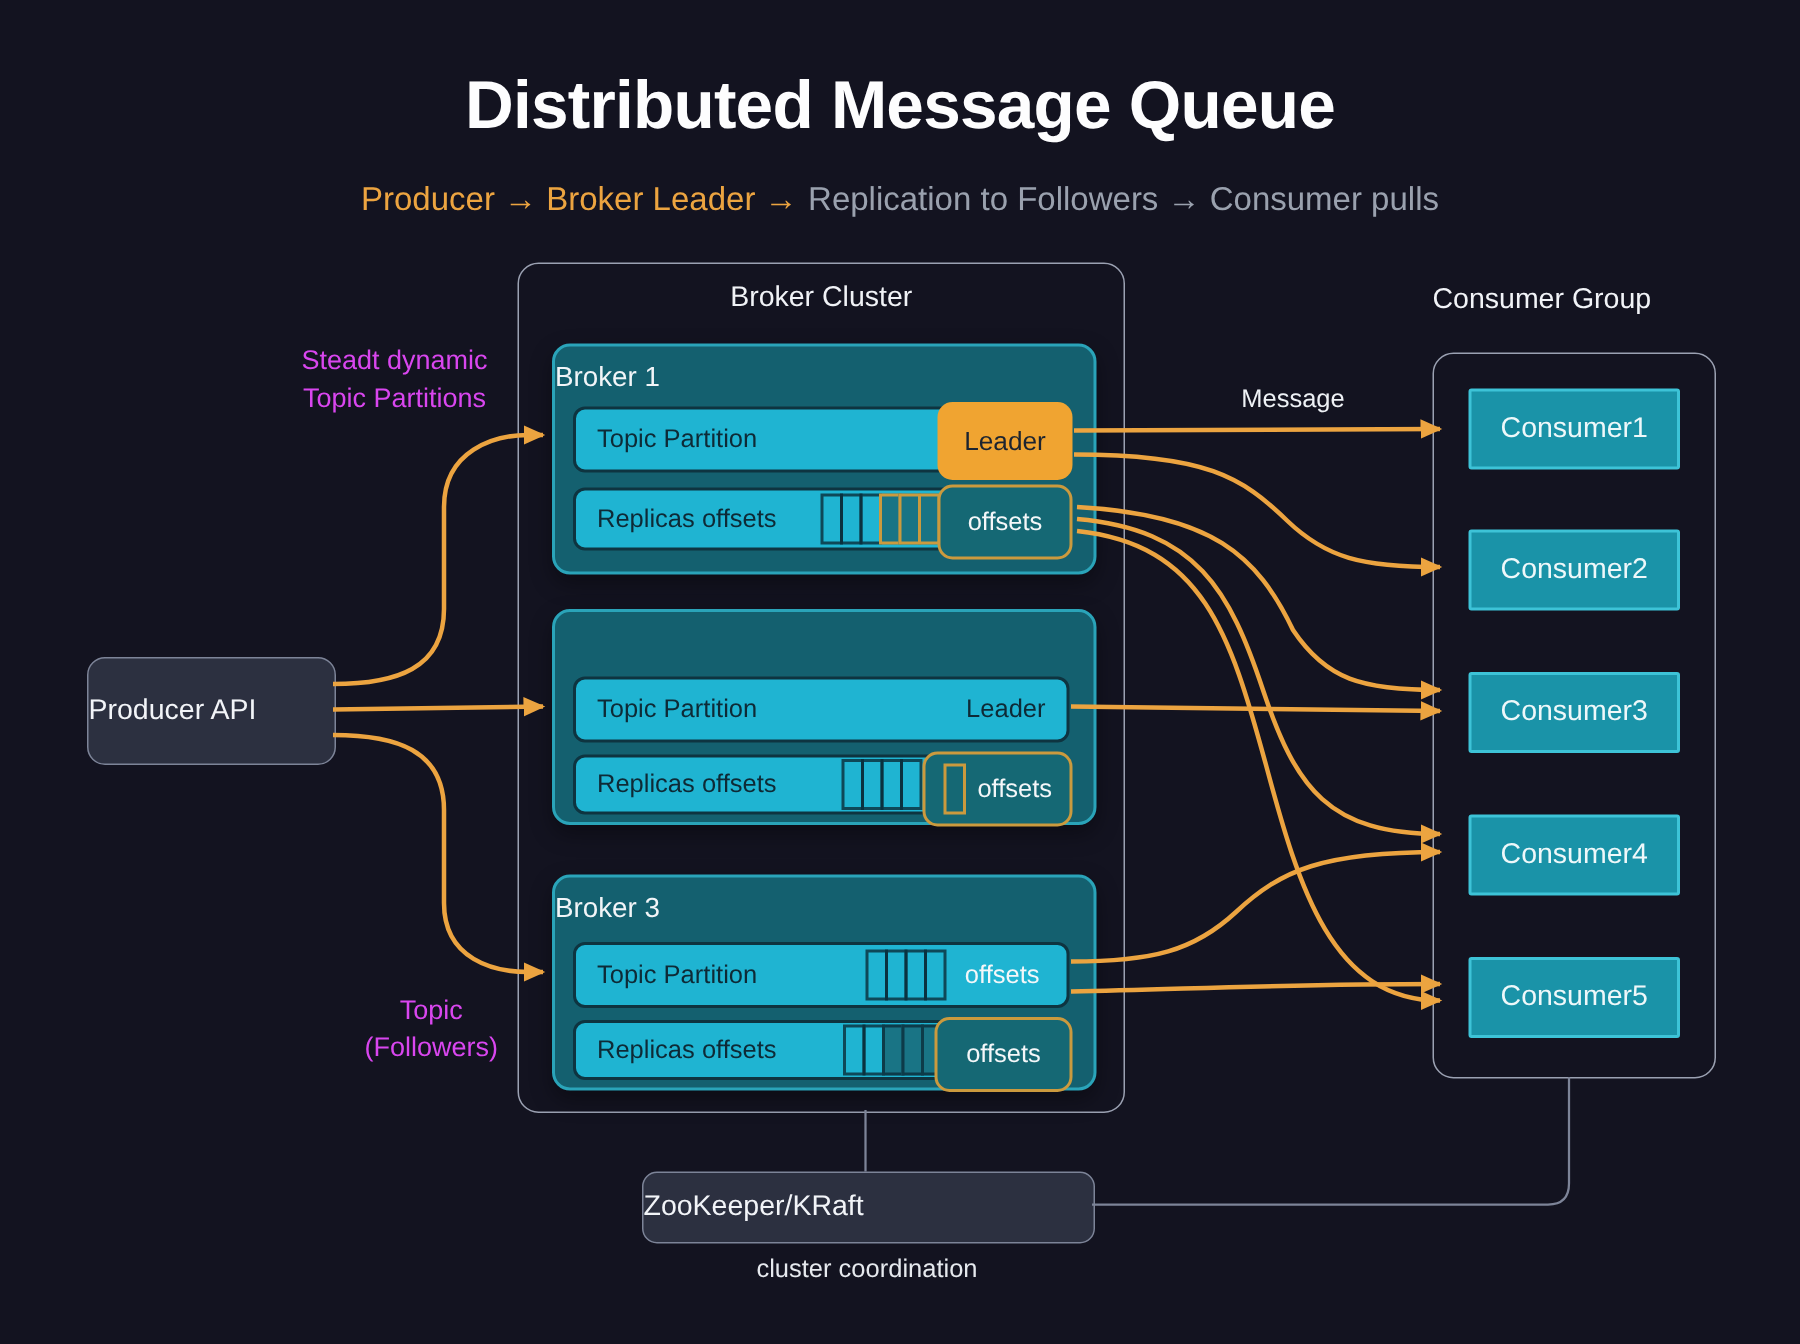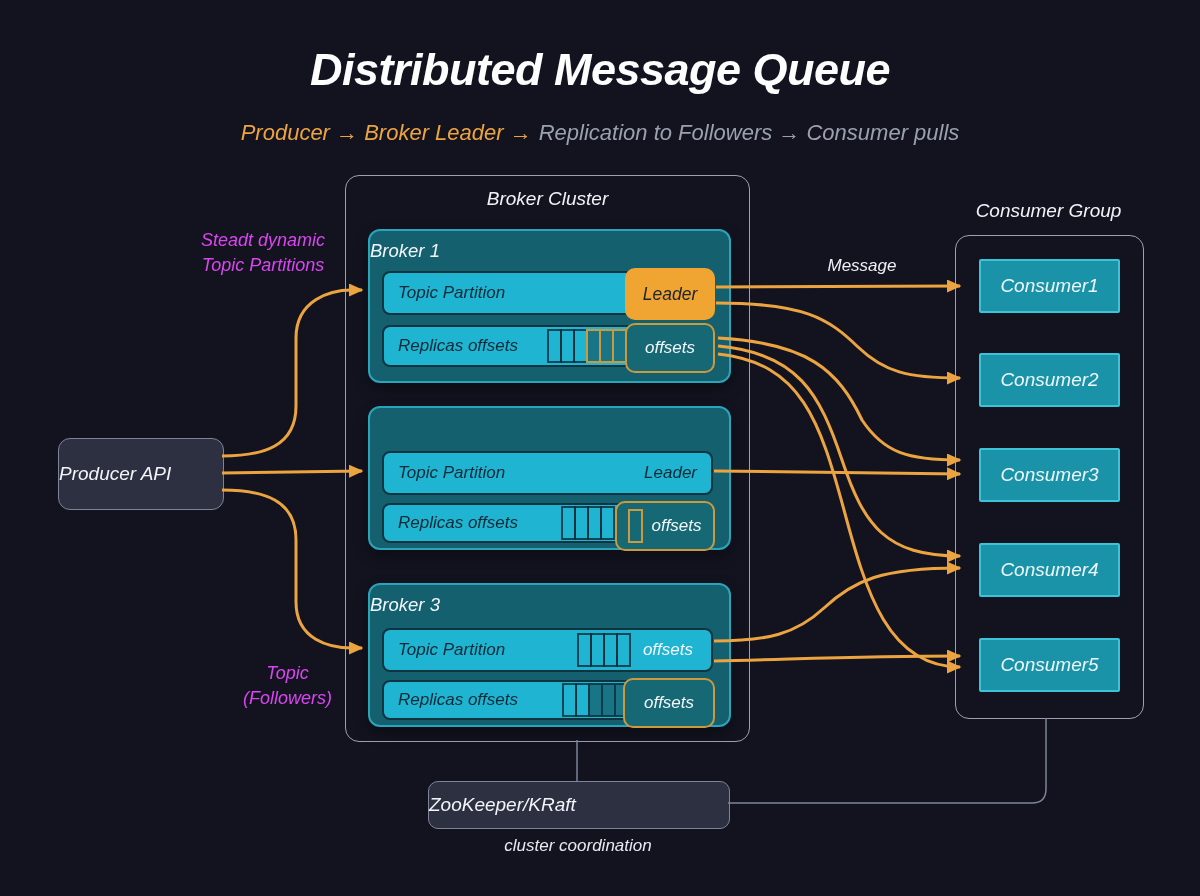--- a/index.html
+++ b/index.html
@@ -2,21 +2,21 @@
 <html style="--background: #131320; --orange: #eca440; --bar-cyan: #1fb4d2; --broker-fill: #14606f; --broker-border: #2aa4b9; --row-border: #0e3440; --consumer-fill: #1a93a8; --consumer-border: #3dc3d7; --panel-fill: #2c3040; --panel-border: #7d8498; --container-border: #9ba1b2; --dark-text: #0e2a36; --light-text: #f2f4f8; --muted-text: #9aa1ae; --pill-fill: #156874; --pill-border: #cb9a3e; --cell-dark: #197485; --leader-fill: #f0a431;"><head>
 <meta charset="utf-8">
 <style>
   html,body{margin:0;padding:0;background:#131320;}
   #stage{
     position:relative;width:1200px;height:896px;overflow:hidden;
     background:var(--background,#131320);
     font-family:"Liberation Sans","DejaVu Sans",sans-serif;
     color:var(--light-text,#f2f4f8);
   }
-  .abs{position:absolute;font-style:italic;}
+  .abs{position:absolute;}
   
   .main-title{
     top:44px;left:0;width:100%;text-align:center;
     font-size:45px;font-weight:700;letter-spacing:-0.5px;color:#fdfdfe;
   }
   .subtitle{top:120px;left:0;width:100%;text-align:center;font-size:22px;}
   .subtitle .hl{color:var(--orange,#eca440);}
   .subtitle .muted{color:var(--muted-text,#9aa1ae);margin-left:7px;}
   
   .note{text-align:center;font-size:18px;line-height:25px;color:#d946ef;}
@@ -70,21 +70,21 @@
   .pill{
     position:absolute;right:-4px;top:-4px;height:50px;
     background:var(--pill-fill,#156874);
     border:2px solid var(--pill-border,#cb9a3e);border-radius:10px;
     display:flex;align-items:center;justify-content:center;
     font-size:17px;color:#f4f7f9;box-sizing:border-box;padding:0 10px;
   }
   .pill .cell{border-color:var(--pill-border,#cb9a3e);margin:0 8px 0 0;}
   .row-suffix{margin:0 4px 0 12px;font-size:17px;color:#f4f7f9;}
   
-  .cg-title{left:955px;top:200px;width:187px;text-align:center;font-size:19px;color:#f1f3f7;}
+  .cg-title{left:955px;top:189px;width:187px;text-align:left;font-size:19px;color:#f1f3f7;}
   .consumer-group{
     left:955px;top:235px;width:187px;height:482px;
     border:1.5px solid var(--container-border,#9ba1b2);border-radius:14px;
   }
   .consumer{
     position:absolute;left:23px;width:141px;height:54px;
     background:var(--consumer-fill,#1a93a8);
     border:2px solid var(--consumer-border,#3dc3d7);border-radius:2px;
     display:flex;align-items:center;justify-content:center;
     font-size:19px;color:#eef8fa;box-sizing:border-box;

